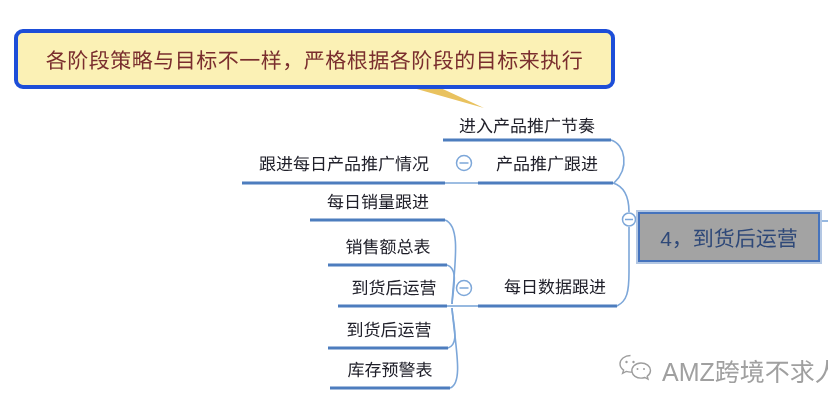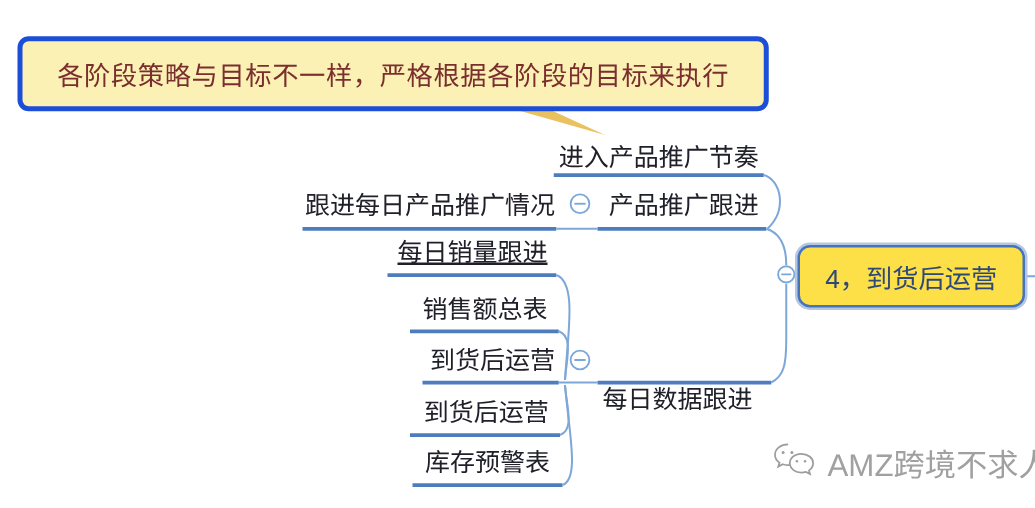--- a/index.html
+++ b/index.html
@@ -13,25 +13,25 @@
   .collapse circle{fill:#ffffff;stroke:#7da7d9;stroke-width:1.5;}
   .collapse line{stroke:#7da7d9;stroke-width:1.5;}
   .callout{
     position:absolute;left:14px;top:29px;width:593px;height:52px;
     background:#fbf1b5;border:4px solid #1d4ed8;border-radius:9px;
     display:flex;align-items:center;justify-content:center;
   }
   .callout span{font-size:21px;color:#7a2e2e;letter-spacing:.5px;white-space:nowrap;}
   .topic{
     position:absolute;transform:translateX(-50%);
-    font-size:20px;color:#20202a;white-space:nowrap;line-height:22px;
+    font-size:17px;color:#20202a;white-space:nowrap;line-height:22px;
   }
   .rootbox{
-    position:absolute;left:638px;top:196px;width:178px;height:46px;
-    background:#fde047;border:2.5px solid #4573bd;border-radius:10px;
+    position:absolute;left:638px;top:212px;width:178px;height:46px;
+    background:#a3a3a3;border:2.5px solid #4573bd;border-radius:0;
     box-shadow:0 0 0 2px #b3c7e3;
     display:flex;align-items:center;justify-content:center;
   }
   .rootbox span{font-size:21px;color:#2e4878;white-space:nowrap;}
   .watermark{
     position:absolute;left:616px;top:350px;display:flex;align-items:center;gap:6px;
   }
   .watermark .wm-text{
     font-size:25px;color:#a0a0a0;white-space:nowrap;
     text-shadow:2px 2px 1px rgba(255,255,255,.95), -1px -1px 0 rgba(255,255,255,.6);
@@ -84,26 +84,26 @@
   </svg>
 
   <div class="callout">
     <span>各阶段策略与目标不一样，严格根据各阶段的目标来执行</span>
   </div>
 
   <div class="topic" style="left:527px;top:116px;">进入产品推广节奏</div>
   <div class="topic" style="left:344px;top:154px;">跟进每日产品推广情况</div>
   <div class="topic" style="left:547px;top:154px;">产品推广跟进</div>
 
-  <div class="topic" style="left:378px;top:192px;text-decoration:underline;">每日销量跟进</div>
+  <div class="topic" style="left:378px;top:192px;">每日销量跟进</div>
   <div class="topic" style="left:388px;top:237px;">销售额总表</div>
   <div class="topic" style="left:394px;top:278px;">到货后运营</div>
   <div class="topic" style="left:389px;top:320px;">到货后运营</div>
   <div class="topic" style="left:390px;top:360px;">库存预警表</div>
-  <div class="topic" style="left:542px;top:277px;margin-top:32px;">每日数据跟进</div>
+  <div class="topic" style="left:555px;top:277px;">每日数据跟进</div>
 
   <div class="rootbox">
     <span>4，到货后运营</span>
   </div>
 
   <div class="watermark">
     <svg class="wm-icon" width="40" height="40" viewBox="0 0 40 40">
       <g fill="none" stroke="#9d9d9d" stroke-width="1.4">
         <path d="M14.5,5.5 c-6,0 -10.5,3.7 -10.5,8.3 c0,2.6 1.4,4.8 3.6,6.3 l-1,3.2 l3.6,-1.9 c1.3,0.4 2.8,0.7 4.3,0.7 c0.5,0 1,0 1.5,-0.1"></path>
         <path d="M16,21.9 c-1,-4.6 3.2,-8.9 9,-8.9 c5.2,0 9.5,3.3 9.5,7.5 c0,2.4 -1.3,4.4 -3.3,5.8 l0.8,2.9 l-3.2,-1.7 c-1.2,0.4 -2.5,0.6 -3.8,0.6 c-4.6,0 -8.4,-2.7 -9,-6.2 z"></path>

